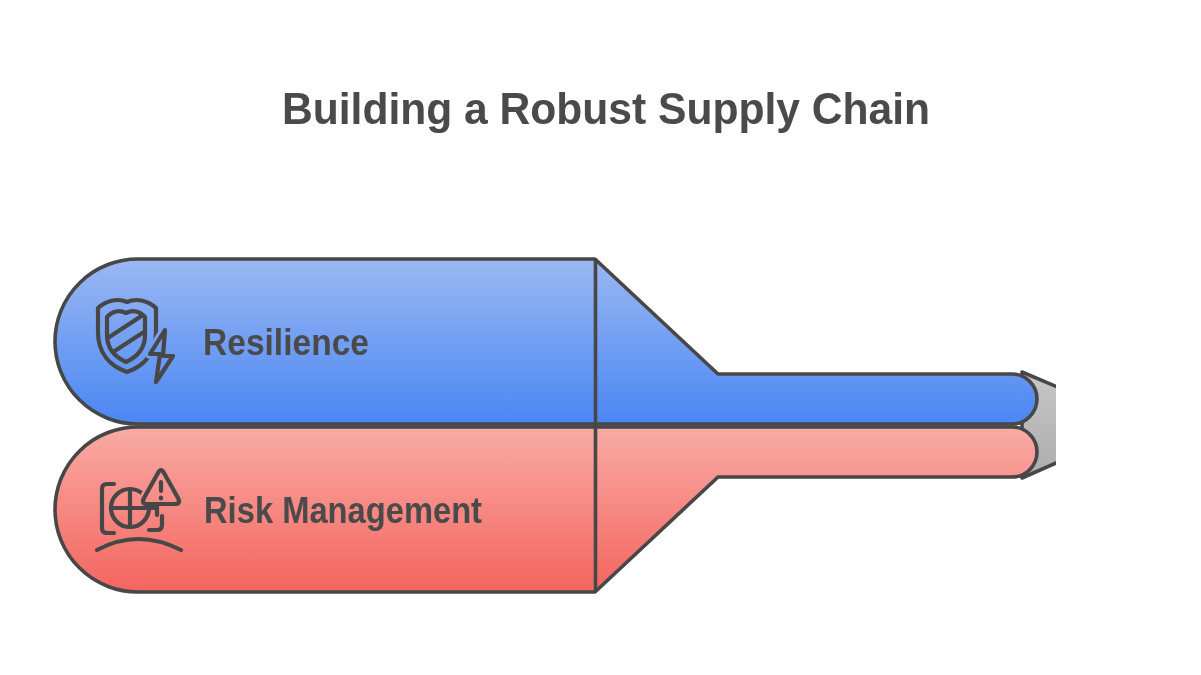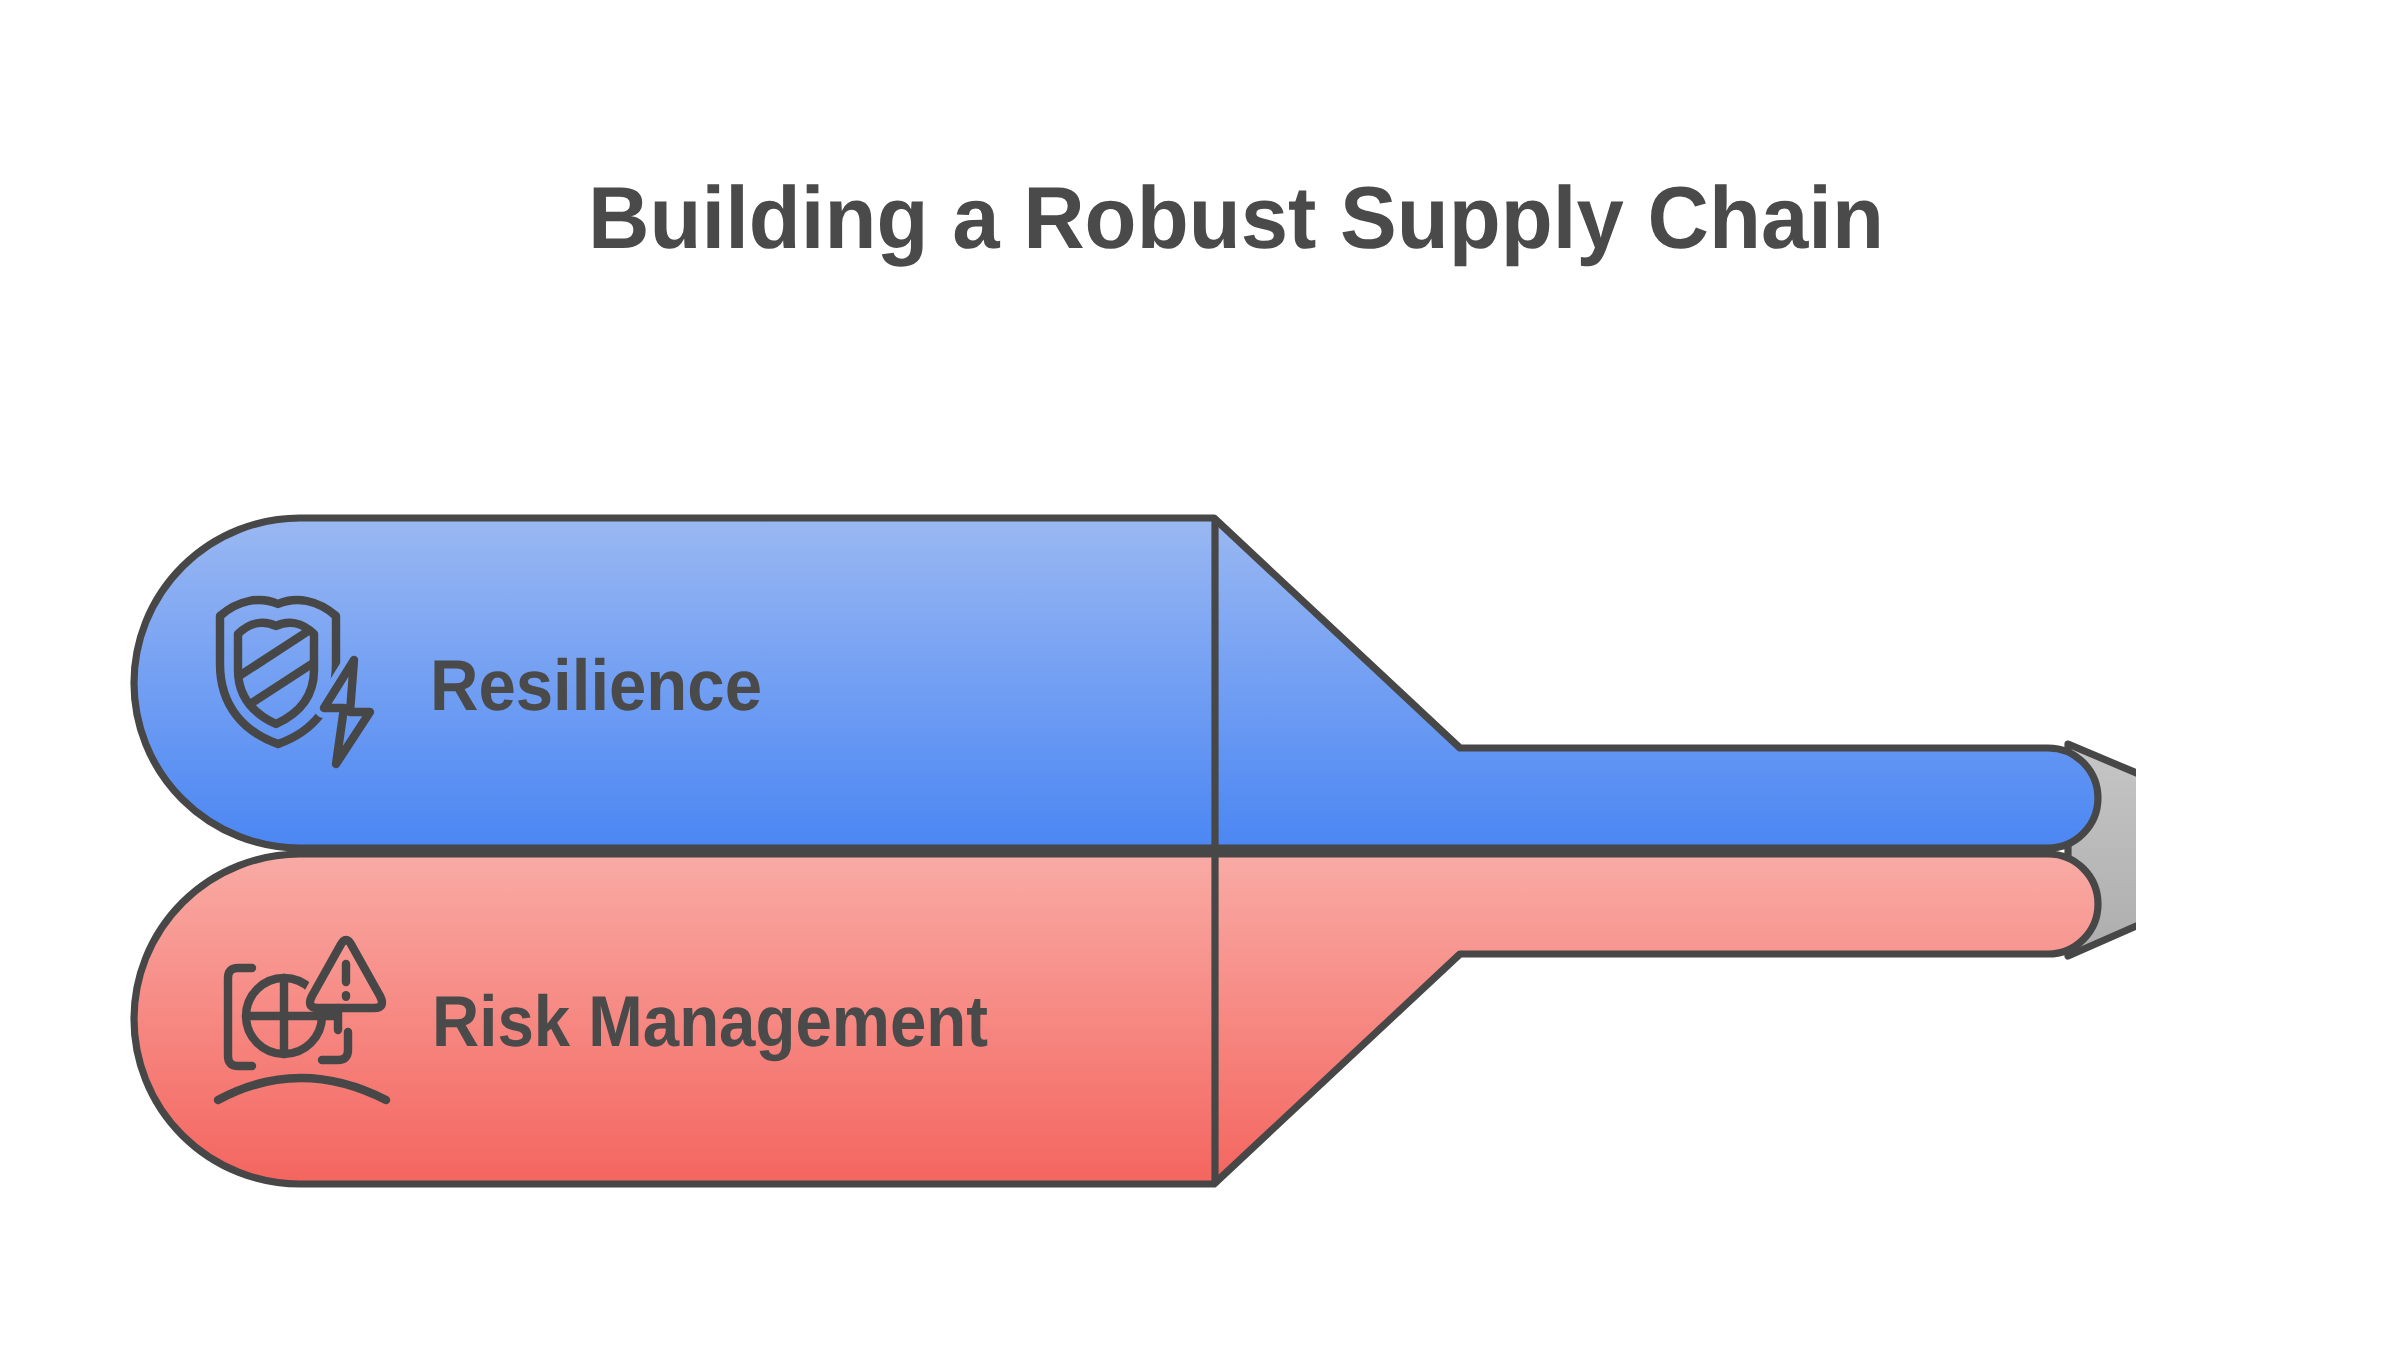--- a/index.html
+++ b/index.html
@@ -1,16 +1,16 @@
 <!DOCTYPE html>
 <html><head>
 <meta charset="utf-8">
 <style>
   html,body{margin:0;padding:0;background:#ffffff;}
-  .stage{width:1056px;height:675px;position:relative;background:#ffffff;overflow:hidden;margin-left:12px;}
+  .stage{width:1056px;height:675px;position:relative;background:#ffffff;overflow:hidden;}
   svg{display:block;}
   text{font-family:"Liberation Sans", sans-serif;font-weight:bold;}
 </style>
 </head>
 <body>
 
 <div class="stage">
 <svg width="1201" height="675" viewBox="0 0 1201 675">
   <defs>
     <linearGradient id="gradBlue" gradientUnits="userSpaceOnUse" x1="0" y1="259" x2="0" y2="425">

